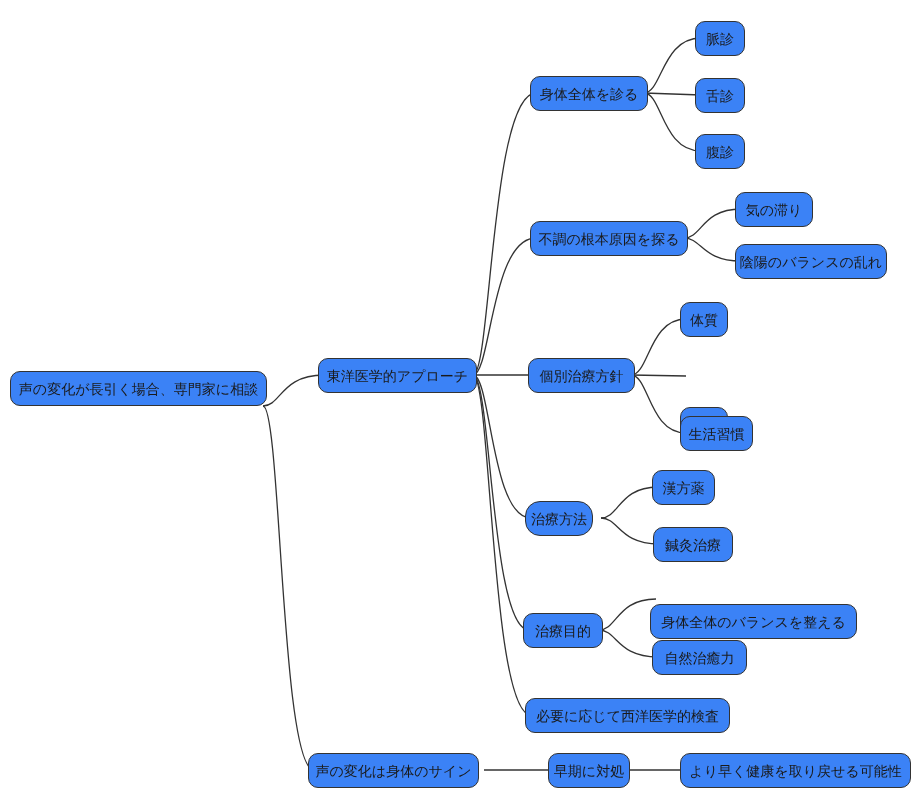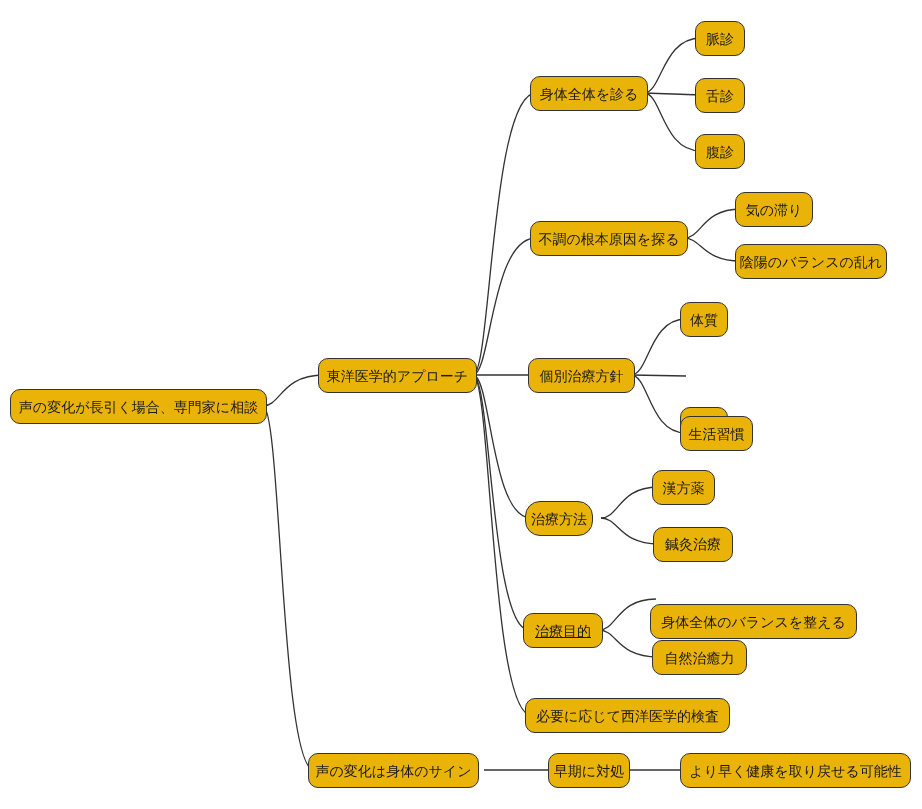--- a/index.html
+++ b/index.html
@@ -20,49 +20,49 @@
   }
   .edges path {
     fill: none;
     stroke: #333333;
     stroke-width: 1.3;
   }
   .node {
     position: absolute;
     box-sizing: border-box;
     height: 35px;
-    background: #eab308;
+    background: #3b82f6;
     border: 1.5px solid #333333;
     border-radius: 10px;
     color: #1a1a1a;
     font-size: 14px;
     line-height: 1;
     display: flex;
     align-items: center;
     justify-content: center;
     white-space: nowrap;
   }
   
-  .n-root          { left:  10px; top: 389px; width: 257px; }
+  .n-root          { left:  10px; top: 371px; width: 257px; }
   .n-eastern       { left: 318px; top: 358px; width: 159px; }
   .n-holistic      { left: 530px; top:  76px; width: 118px; }
   .n-pulse         { left: 695px; top:  21px; width:  50px; }
   .n-tongue        { left: 695px; top:  78px; width:  50px; }
   .n-abdominal     { left: 695px; top: 134px; width:  50px; }
   .n-cause         { left: 530px; top: 221px; width: 158px; }
   .n-qi            { left: 735px; top: 192px; width:  78px; text-align: right; }
   .n-yinyang       { left: 735px; top: 244px; width: 152px; }
   .n-individual    { left: 528px; top: 358px; width: 107px; }
   .n-constitution  { left: 680px; top: 302px; width:  48px; }
   .n-symptoms      { left: 680px; top: 359px; width:  48px; margin-top: 48px; }
   .n-lifestyle     { left: 680px; top: 416px; width:  73px; }
   .n-methods       { left: 525px; top: 501px; width:  68px; border-radius: 15px; }
   .n-kampo         { left: 652px; top: 470px; width:  63px; }
-  .n-acupuncture   { left: 653px; top: 527px; width:  80px; font-family: Liberation Serif, serif; }
-  .n-purpose       { left: 523px; top: 613px; width:  80px; text-decoration: underline; }
+  .n-acupuncture   { left: 653px; top: 527px; width:  80px; }
+  .n-purpose       { left: 523px; top: 613px; width:  80px; }
   .n-balance       { left: 650px; top: 582px; width: 207px; margin-top: 22px; }
   .n-healing       { left: 652px; top: 640px; width:  95px; }
   .n-western       { left: 525px; top: 698px; width: 205px; }
   .n-sign          { left: 308px; top: 753px; width: 171px; }
   .n-early         { left: 548px; top: 753px; width:  82px; }
   .n-recovery      { left: 680px; top: 753px; width: 231px; }
 </style>
 </head>
 <body>
 

